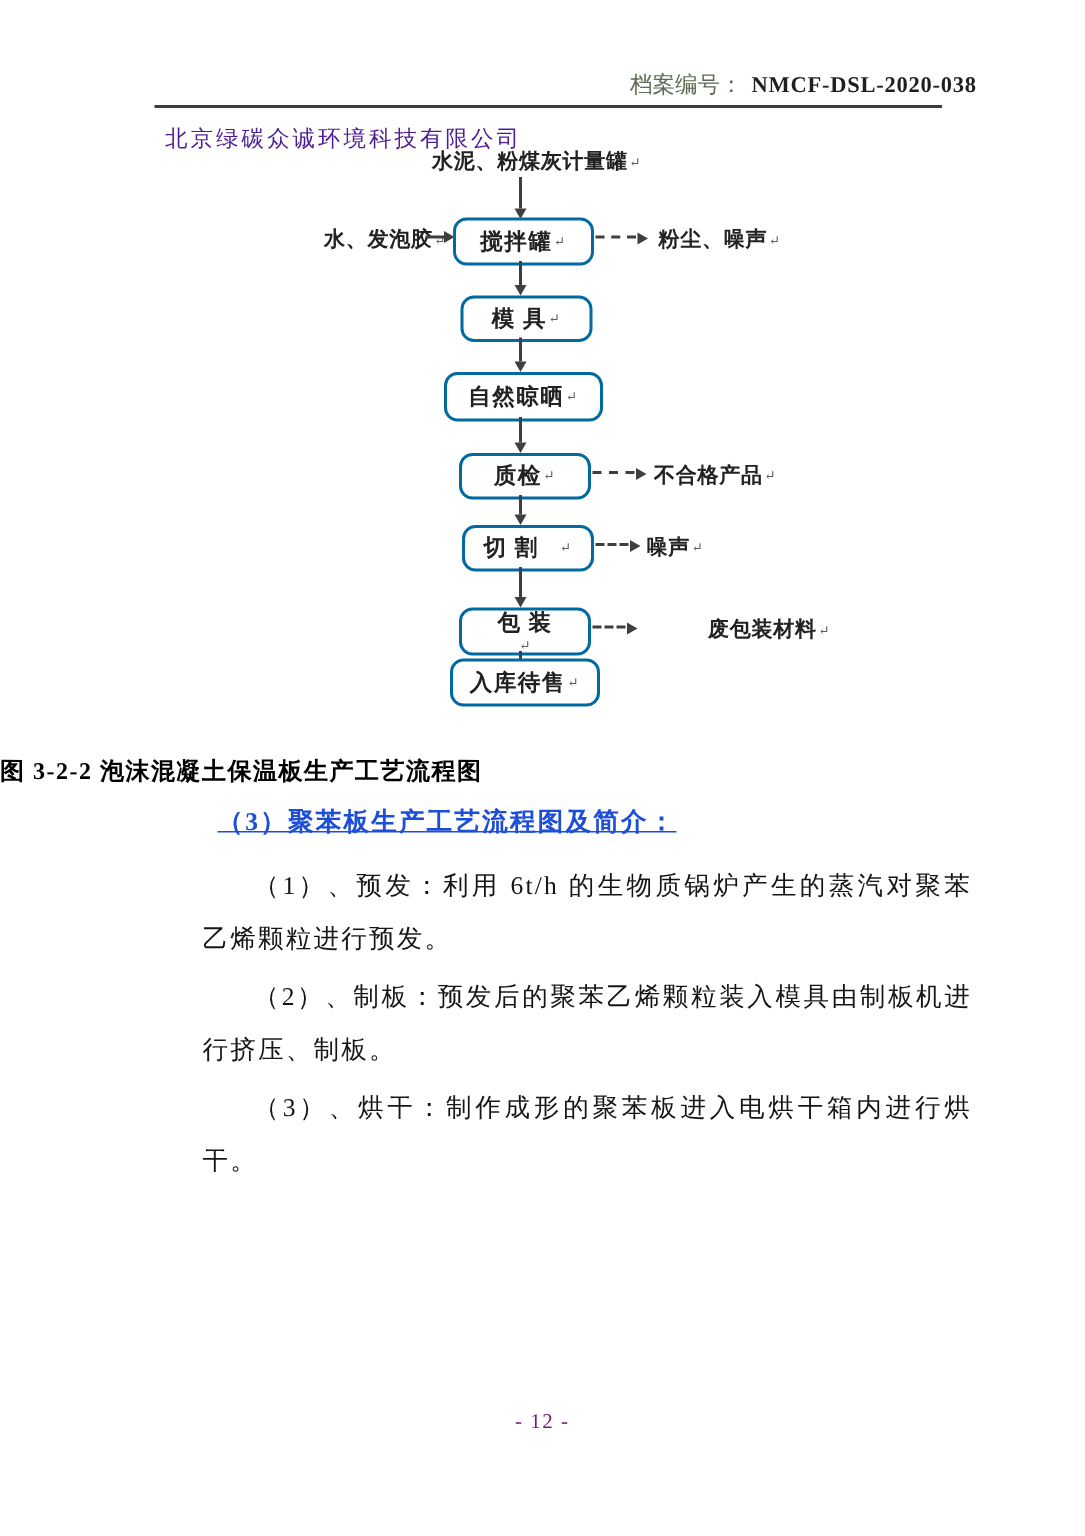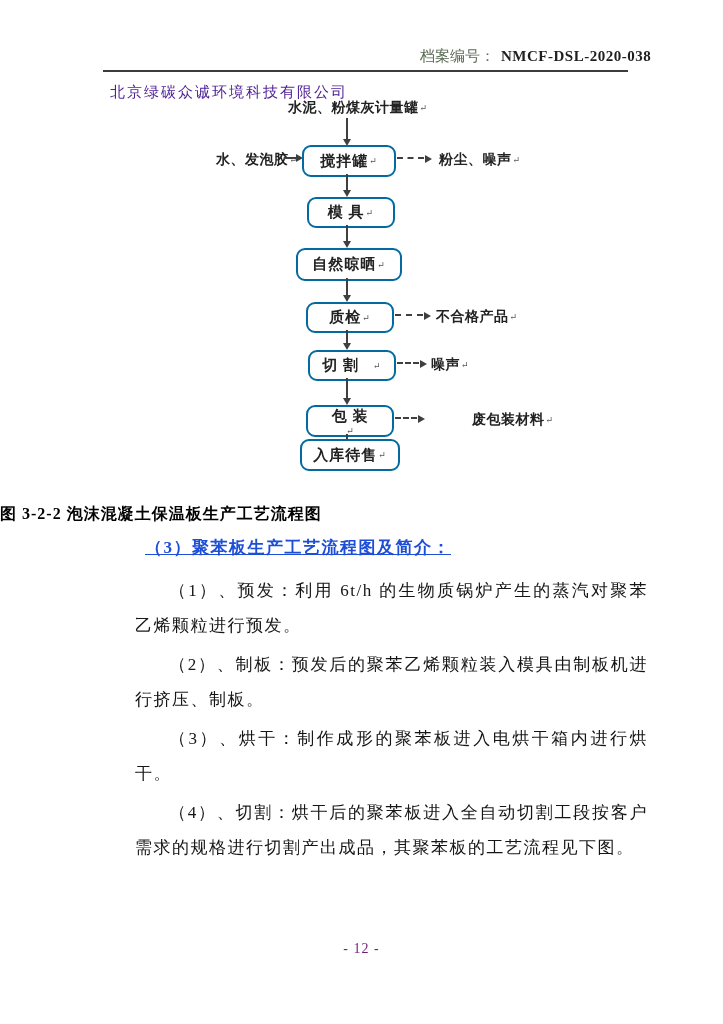--- a/index.html
+++ b/index.html
@@ -147,18 +147,17 @@
   </div>
 
   <div class="caption">图 3-2-2 泡沫混凝土保温板生产工艺流程图</div>
 
   <div class="heading">（3）聚苯板生产工艺流程图及简介：</div>
 
   <div class="bodytext">
     <p>（1）、预发：利用 6t/h 的生物质锅炉产生的蒸汽对聚苯乙烯颗粒进行预发。</p>
     <p>（2）、制板：预发后的聚苯乙烯颗粒装入模具由制板机进行挤压、制板。</p>
     <p>（3）、烘干：制作成形的聚苯板进入电烘干箱内进行烘干。</p>
-    <p>（4）、切割：烘干后的聚苯板进入全自动切割工段按客户需求的规格进行切割产出成品，其聚苯板的工艺流程见下图。</p>
   </div>
 
   <div class="footer">- 12 -</div>
 
 </div>
 
 </body></html>

